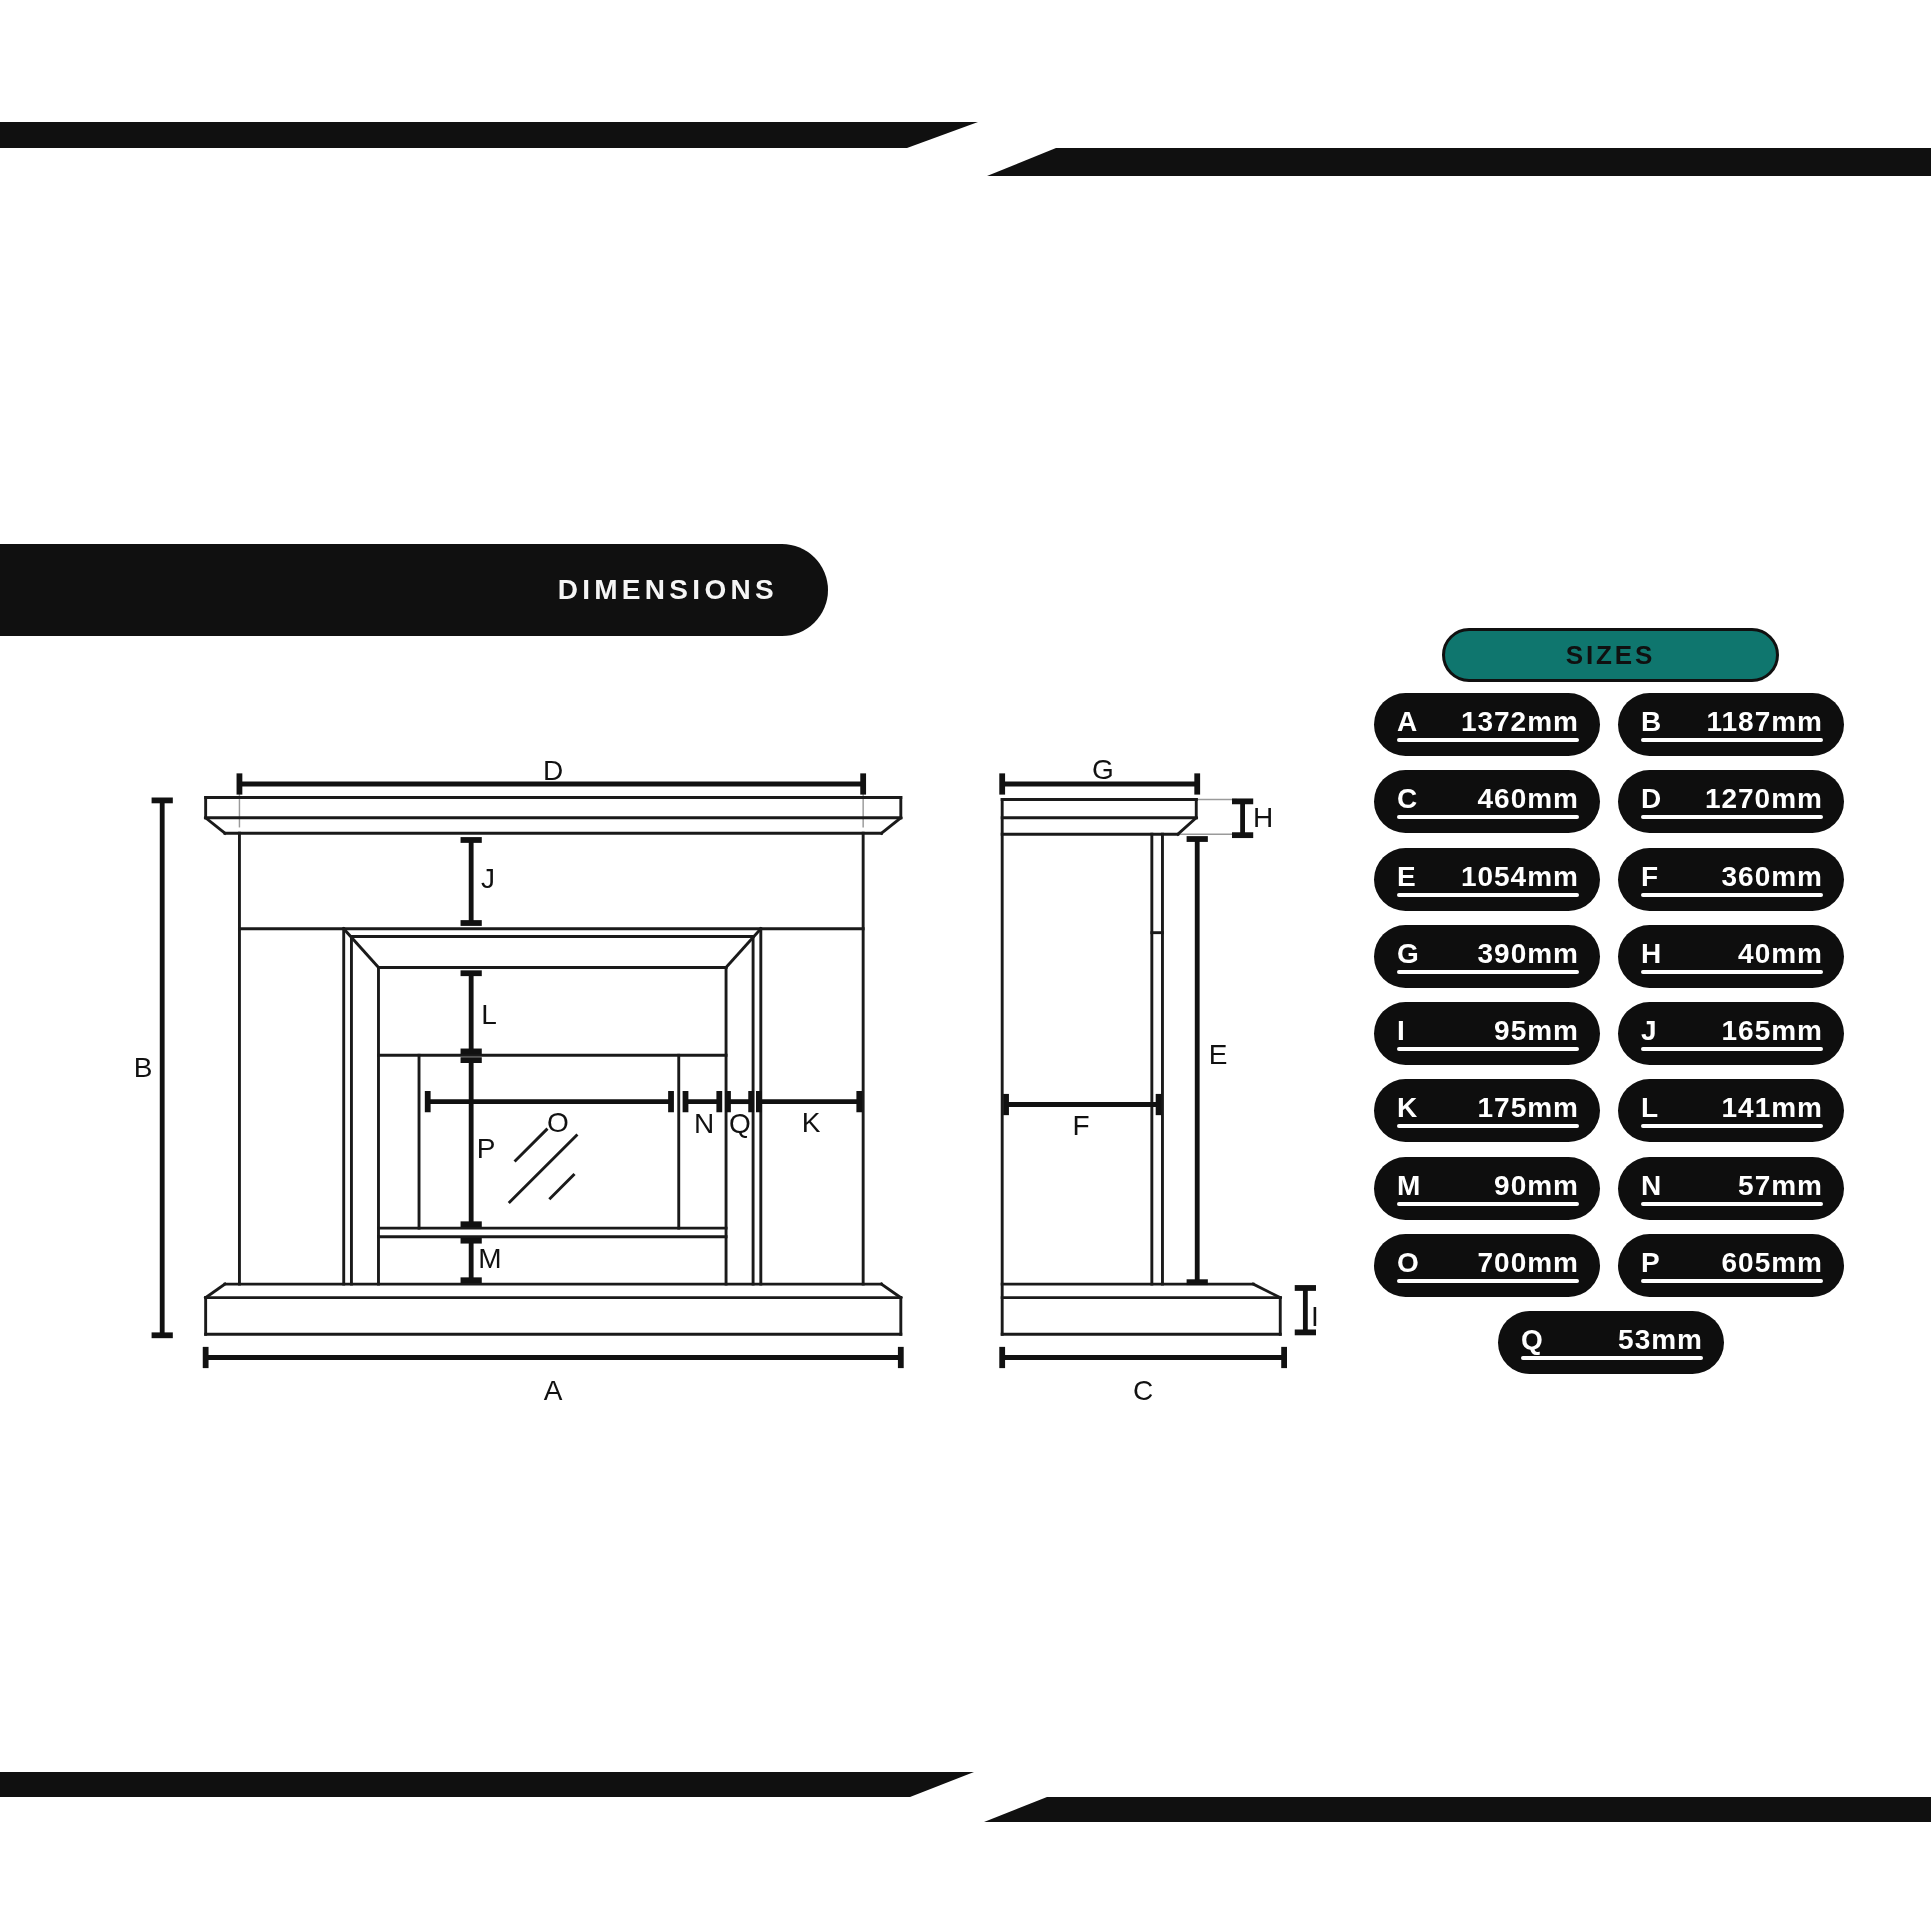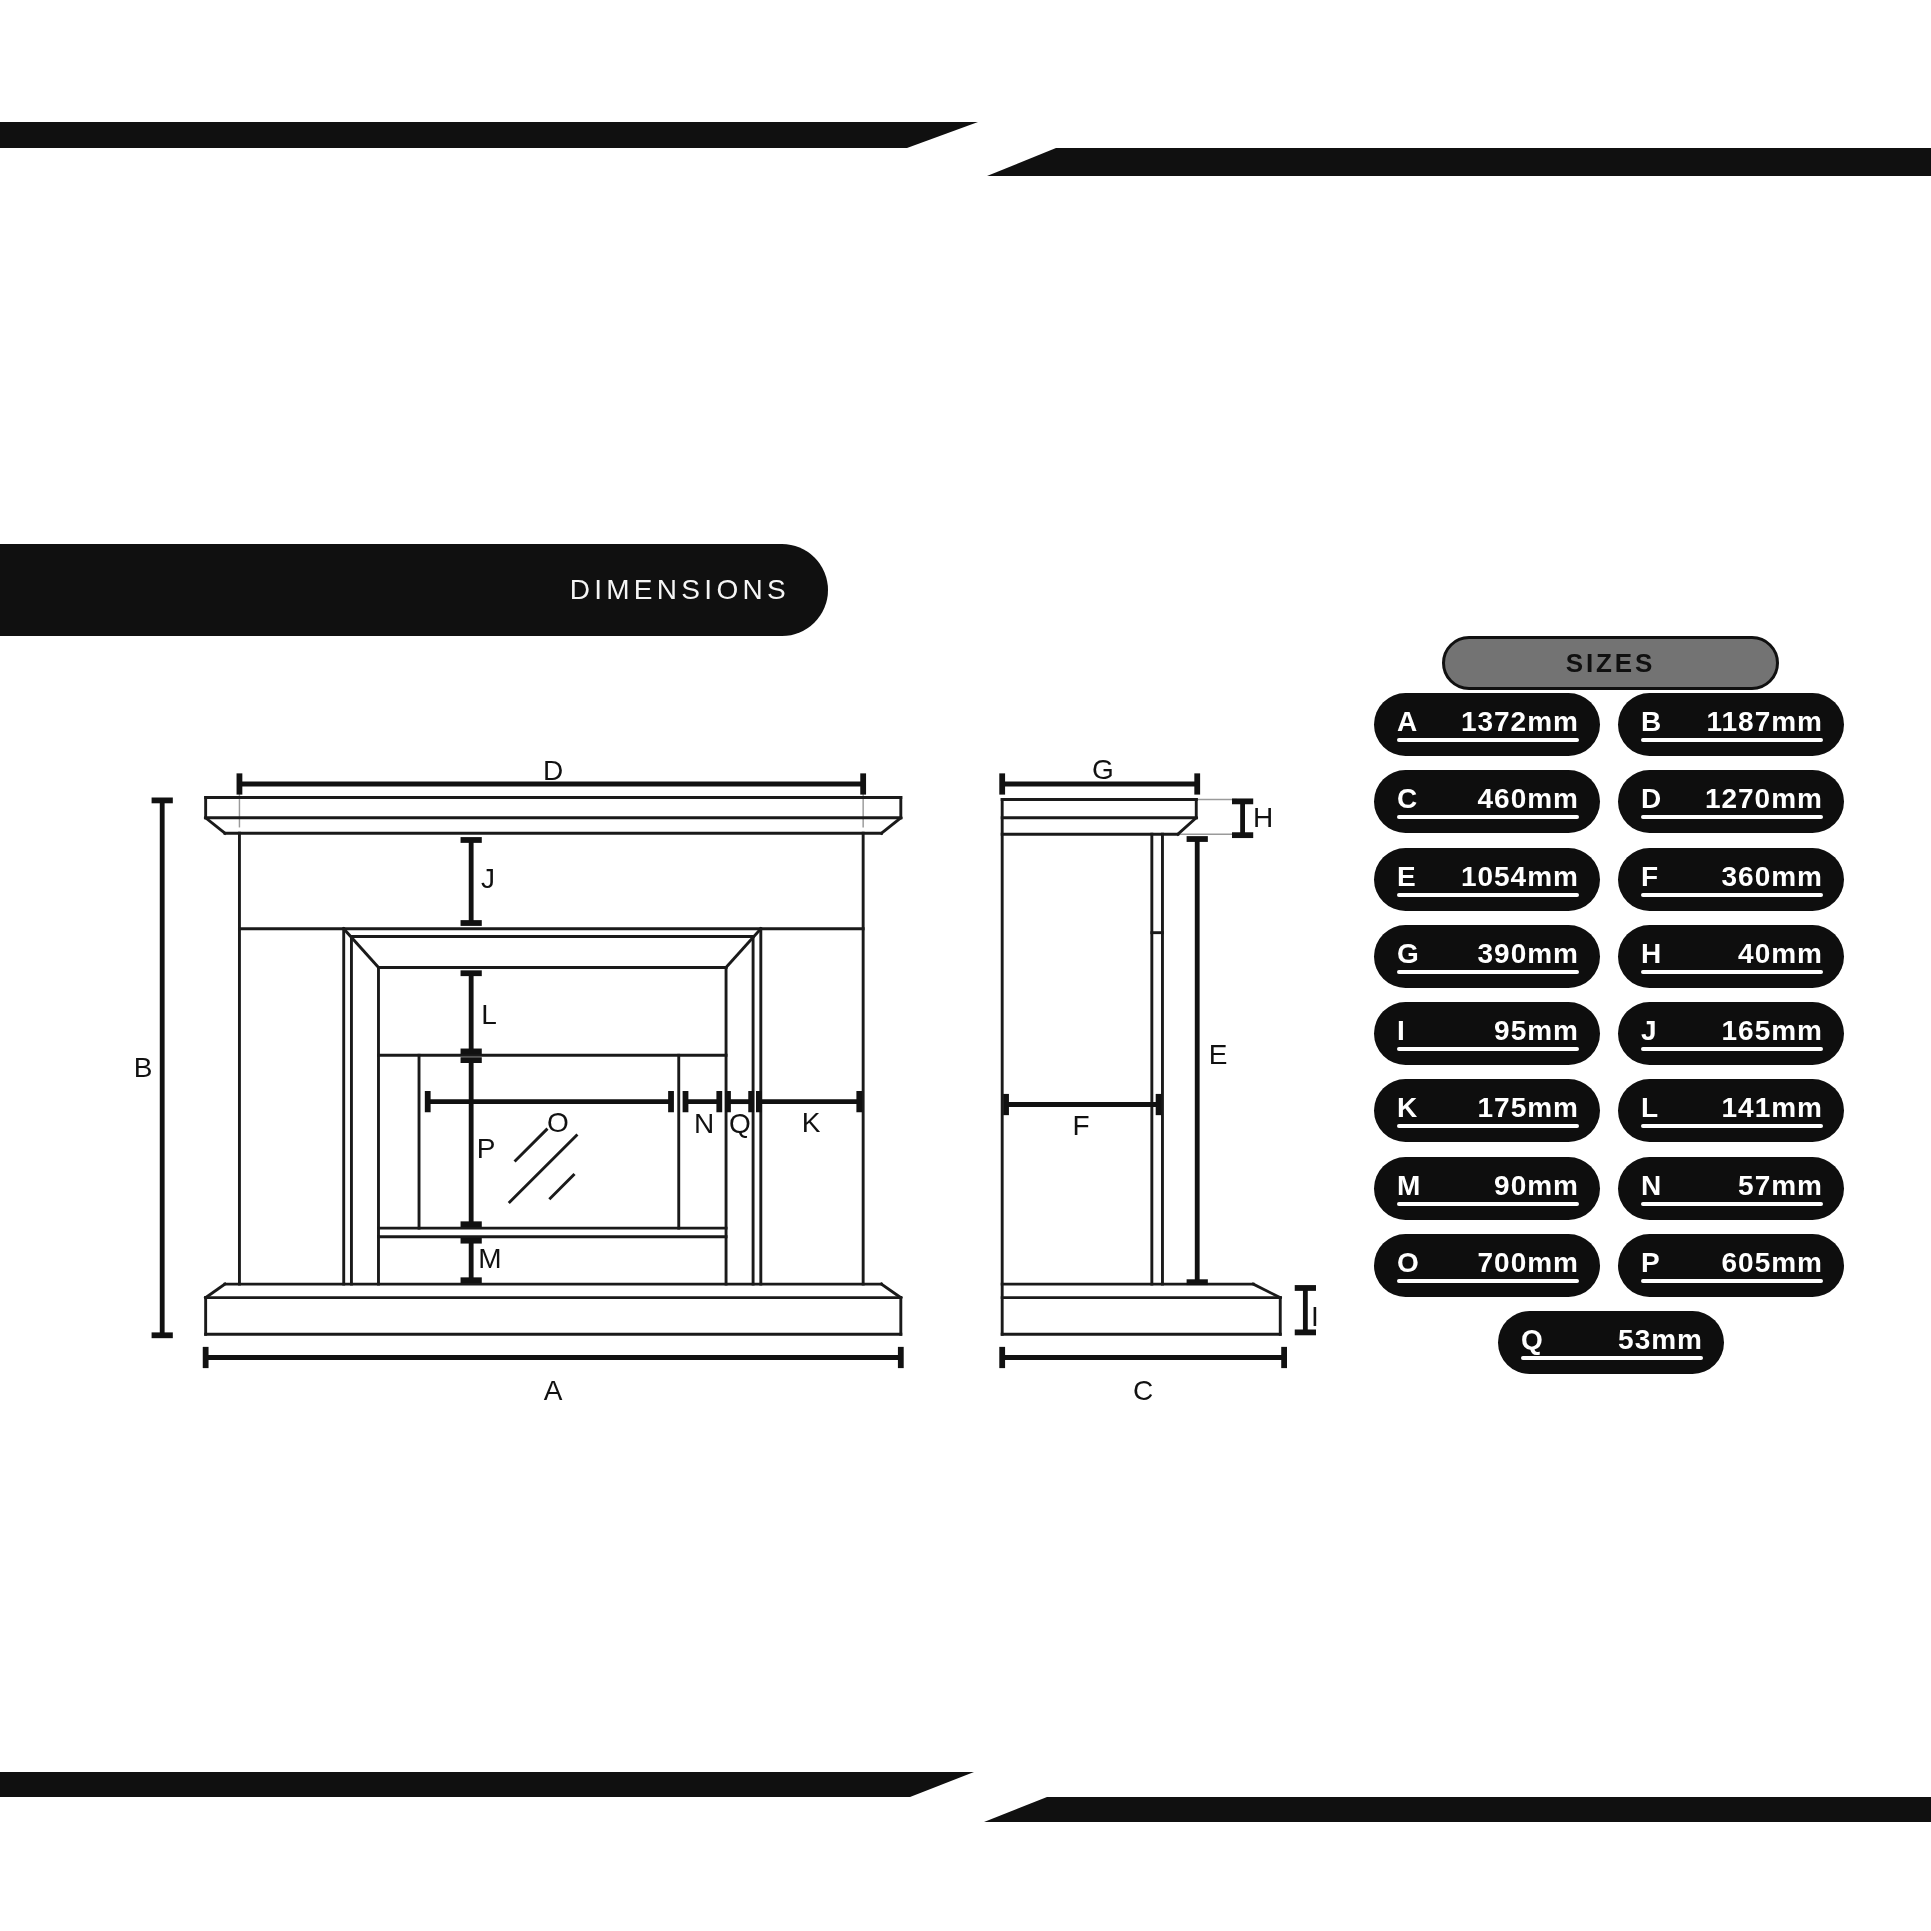--- a/index.html
+++ b/index.html
@@ -4,25 +4,25 @@
 <style>
   html,body{margin:0;padding:0;background:#ffffff;}
   body{width:1931px;height:1931px;position:relative;font-family:"Liberation Sans",sans-serif;overflow:hidden;}
 
   
   .band{position:absolute;background:#101010;}
 
   
   .dim-banner{position:absolute;left:-58px;top:544px;width:886px;height:92px;background:#101010;
     border-radius:0 46px 46px 0;display:flex;align-items:center;justify-content:flex-end;}
-  .dim-banner span{color:#f5f5f5;font-size:28px;letter-spacing:4.3px;padding-right:38px;font-weight:400;}
-
-  
-  .sizes-title{position:absolute;left:1442px;top:628px;width:337px;height:54px;background:#737373;
-    border:3.9px solid #101010;border-radius:29px;box-sizing:border-box;display:flex;align-items:center;justify-content:center;margin-top:8px;}
+  .dim-banner span{color:#f5f5f5;font-size:28px;letter-spacing:4.3px;padding-right:50px;font-weight:700;}
+
+  
+  .sizes-title{position:absolute;left:1442px;top:628px;width:337px;height:54px;background:#0f766e;
+    border:3.9px solid #101010;border-radius:29px;box-sizing:border-box;display:flex;align-items:center;justify-content:center;}
   .sizes-title span{font-weight:bold;font-size:26px;letter-spacing:2.9px;color:#101010;}
 
   
   .pill{position:absolute;width:226px;height:63px;background:#0e0e0e;border-radius:32px;}
   .pill .key{position:absolute;left:23px;top:9.7px;height:37px;line-height:37px;color:#ffffff;
     font-weight:bold;font-size:28px;letter-spacing:1px;}
   .pill .val{position:absolute;right:21px;top:9.7px;height:37px;line-height:37px;color:#ffffff;
     font-weight:bold;font-size:28px;letter-spacing:1px;text-align:right;}
   .pill .rule{position:absolute;left:23px;right:21px;top:45px;height:3.9px;background:#ffffff;border-radius:1.9px;}
 

